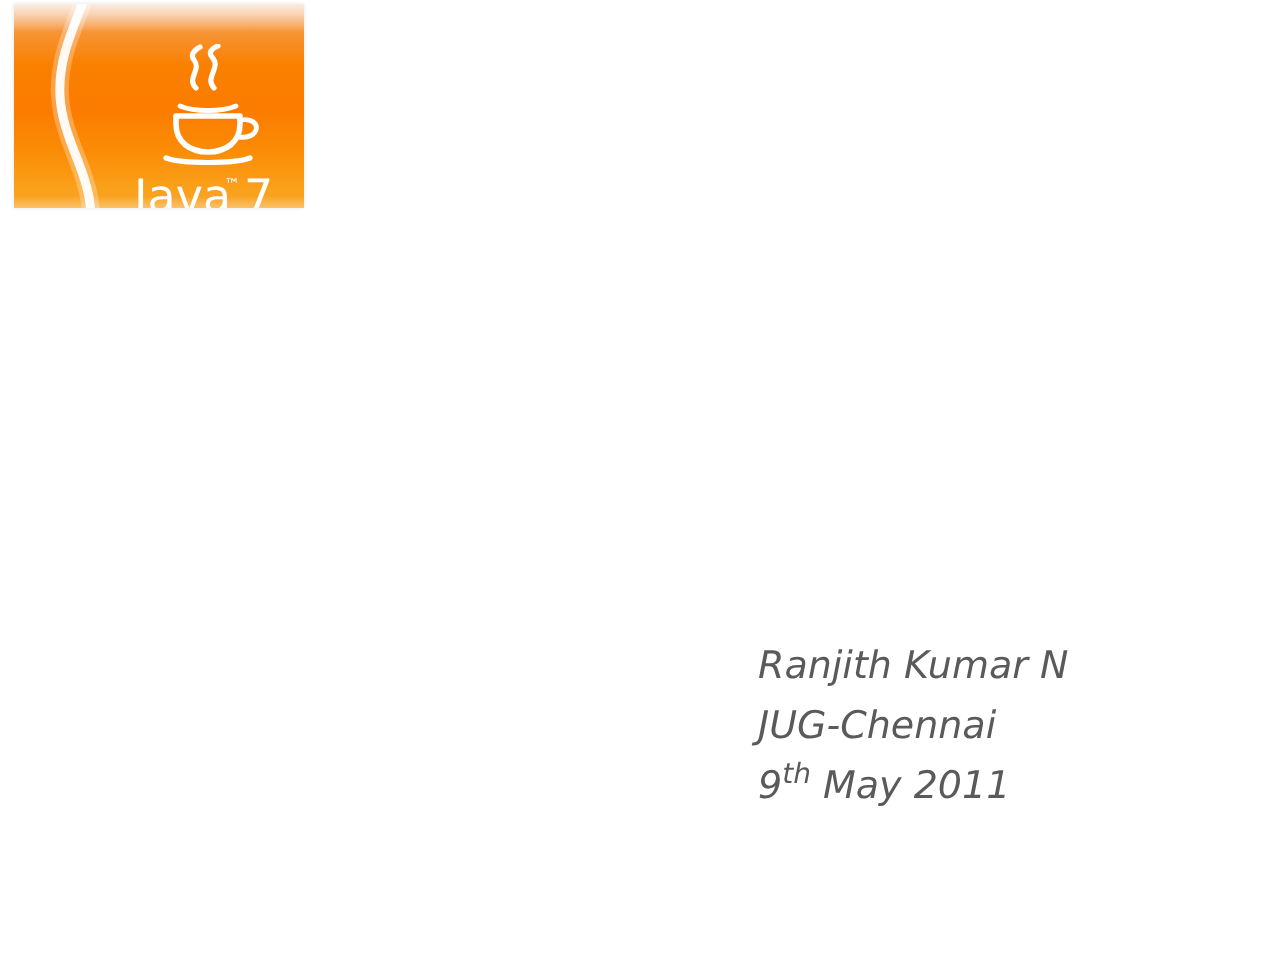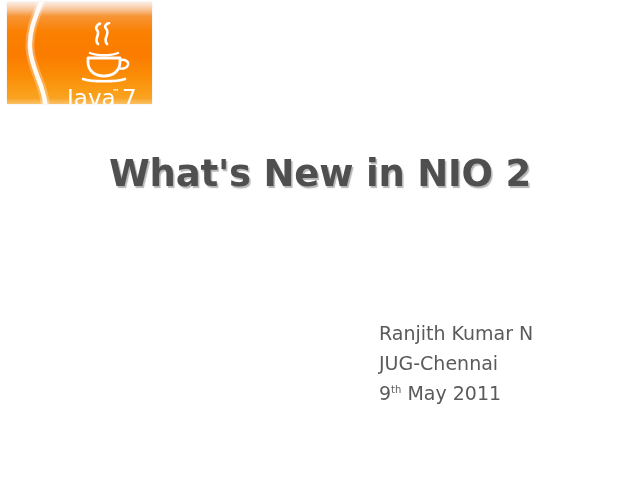--- a/index.html
+++ b/index.html
@@ -108,23 +108,23 @@
     left: 379px;
     top: 318px;
     width: 250px;
     font-family: "DejaVu Sans", sans-serif;
     font-size: 19px;
     line-height: 30px;
     color: #5a5a5a;
     text-align: left;
     white-space: nowrap;
   }
-  #byline .line { display: block; }
+  #byline .line { display: block; font-style: italic; }
   #byline sup {
-    font-size: 10px;
+    font-size: 14px;
     vertical-align: super;
     line-height: 0;
   }
 </style>
 </head>
 <body>
 
 <div id="slide">
 
   <div id="logo">
@@ -155,21 +155,20 @@
         <text x="0" y="22" font-family="DejaVu Sans, sans-serif" font-size="23" fill="#ffffff">Java</text>
         <text x="45" y="11" font-family="DejaVu Sans, sans-serif" font-size="8" fill="#ffffff">™</text>
         <text x="55" y="22" font-family="DejaVu Sans, sans-serif" font-size="23" fill="#ffffff">7</text>
         <rect x="4" y="29" width="44" height="1.6" fill="#ffffff" opacity="0.95"></rect>
       </svg>
     </div>
 
     <div class="bottom-fade"></div>
   </div>
 
-  <div id="title">What's New in NIO 2</div>
 
   <div id="byline">
     <span class="line">Ranjith Kumar N</span>
     <span class="line">JUG-Chennai</span>
     <span class="line"><span>9</span><sup>th</sup><span> May 2011</span></span>
   </div>
 
 </div>
 
 </body></html>

